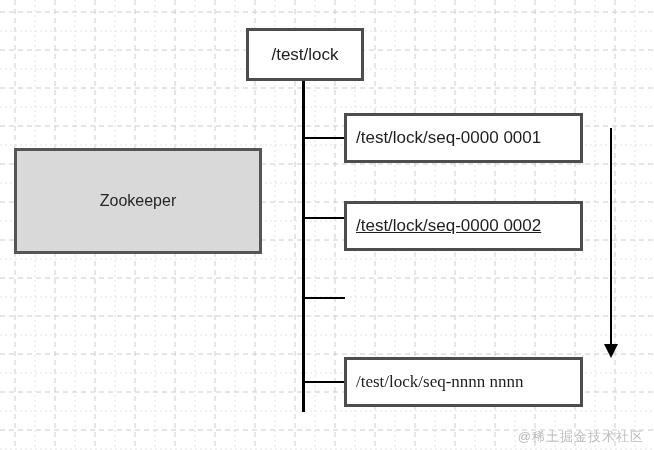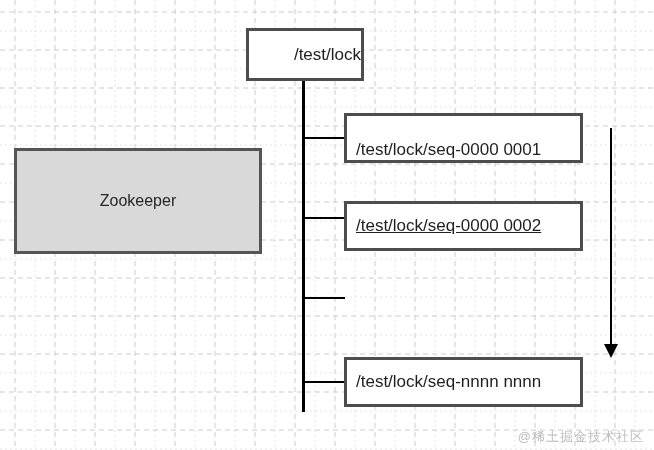--- a/index.html
+++ b/index.html
@@ -9,29 +9,29 @@
     background:#ffffff; overflow:hidden;
   }
   .grid-svg { position:absolute; left:0; top:0; width:654px; height:450px; }
 
   .node {
     position:absolute; background:#ffffff;
     border:3px solid #4d4d4d; color:#1f1f1f;
   }
   .root-node {
     left:246px; top:28px; width:118px; height:53px;
-    display:flex; align-items:center; justify-content:flex-end;
+    display:flex; align-items:center; justify-content:center;
     font-size:17px;
   }
   .seq-node {
     left:344px; width:239px; height:50px;
     display:flex; align-items:center;
     padding-left:9px; font-size:17px; white-space:nowrap;
   }
-  .seq-1 { top:113px;align-items:flex-end; } .seq-2 { top:201px;text-decoration:underline; } .seq-3 { top:273px; } .seq-4 { top:357px; }
+  .seq-1 { top:113px; } .seq-2 { top:201px;text-decoration:underline; } .seq-3 { top:273px; } .seq-4 { top:357px;font-family:Liberation Serif, serif; }
 
   .generator-box {
     position:absolute; left:14px; top:148px; width:248px; height:106px;
     background:#d9d9d9; border:3px solid #555555; color:#262626;
     display:flex; flex-direction:column; align-items:center; justify-content:center;
     font-size:16px; line-height:1.45; text-align:center;
   }
 
   .trunk-line {
     position:absolute; left:302px; top:81px; width:3px; height:331px;

